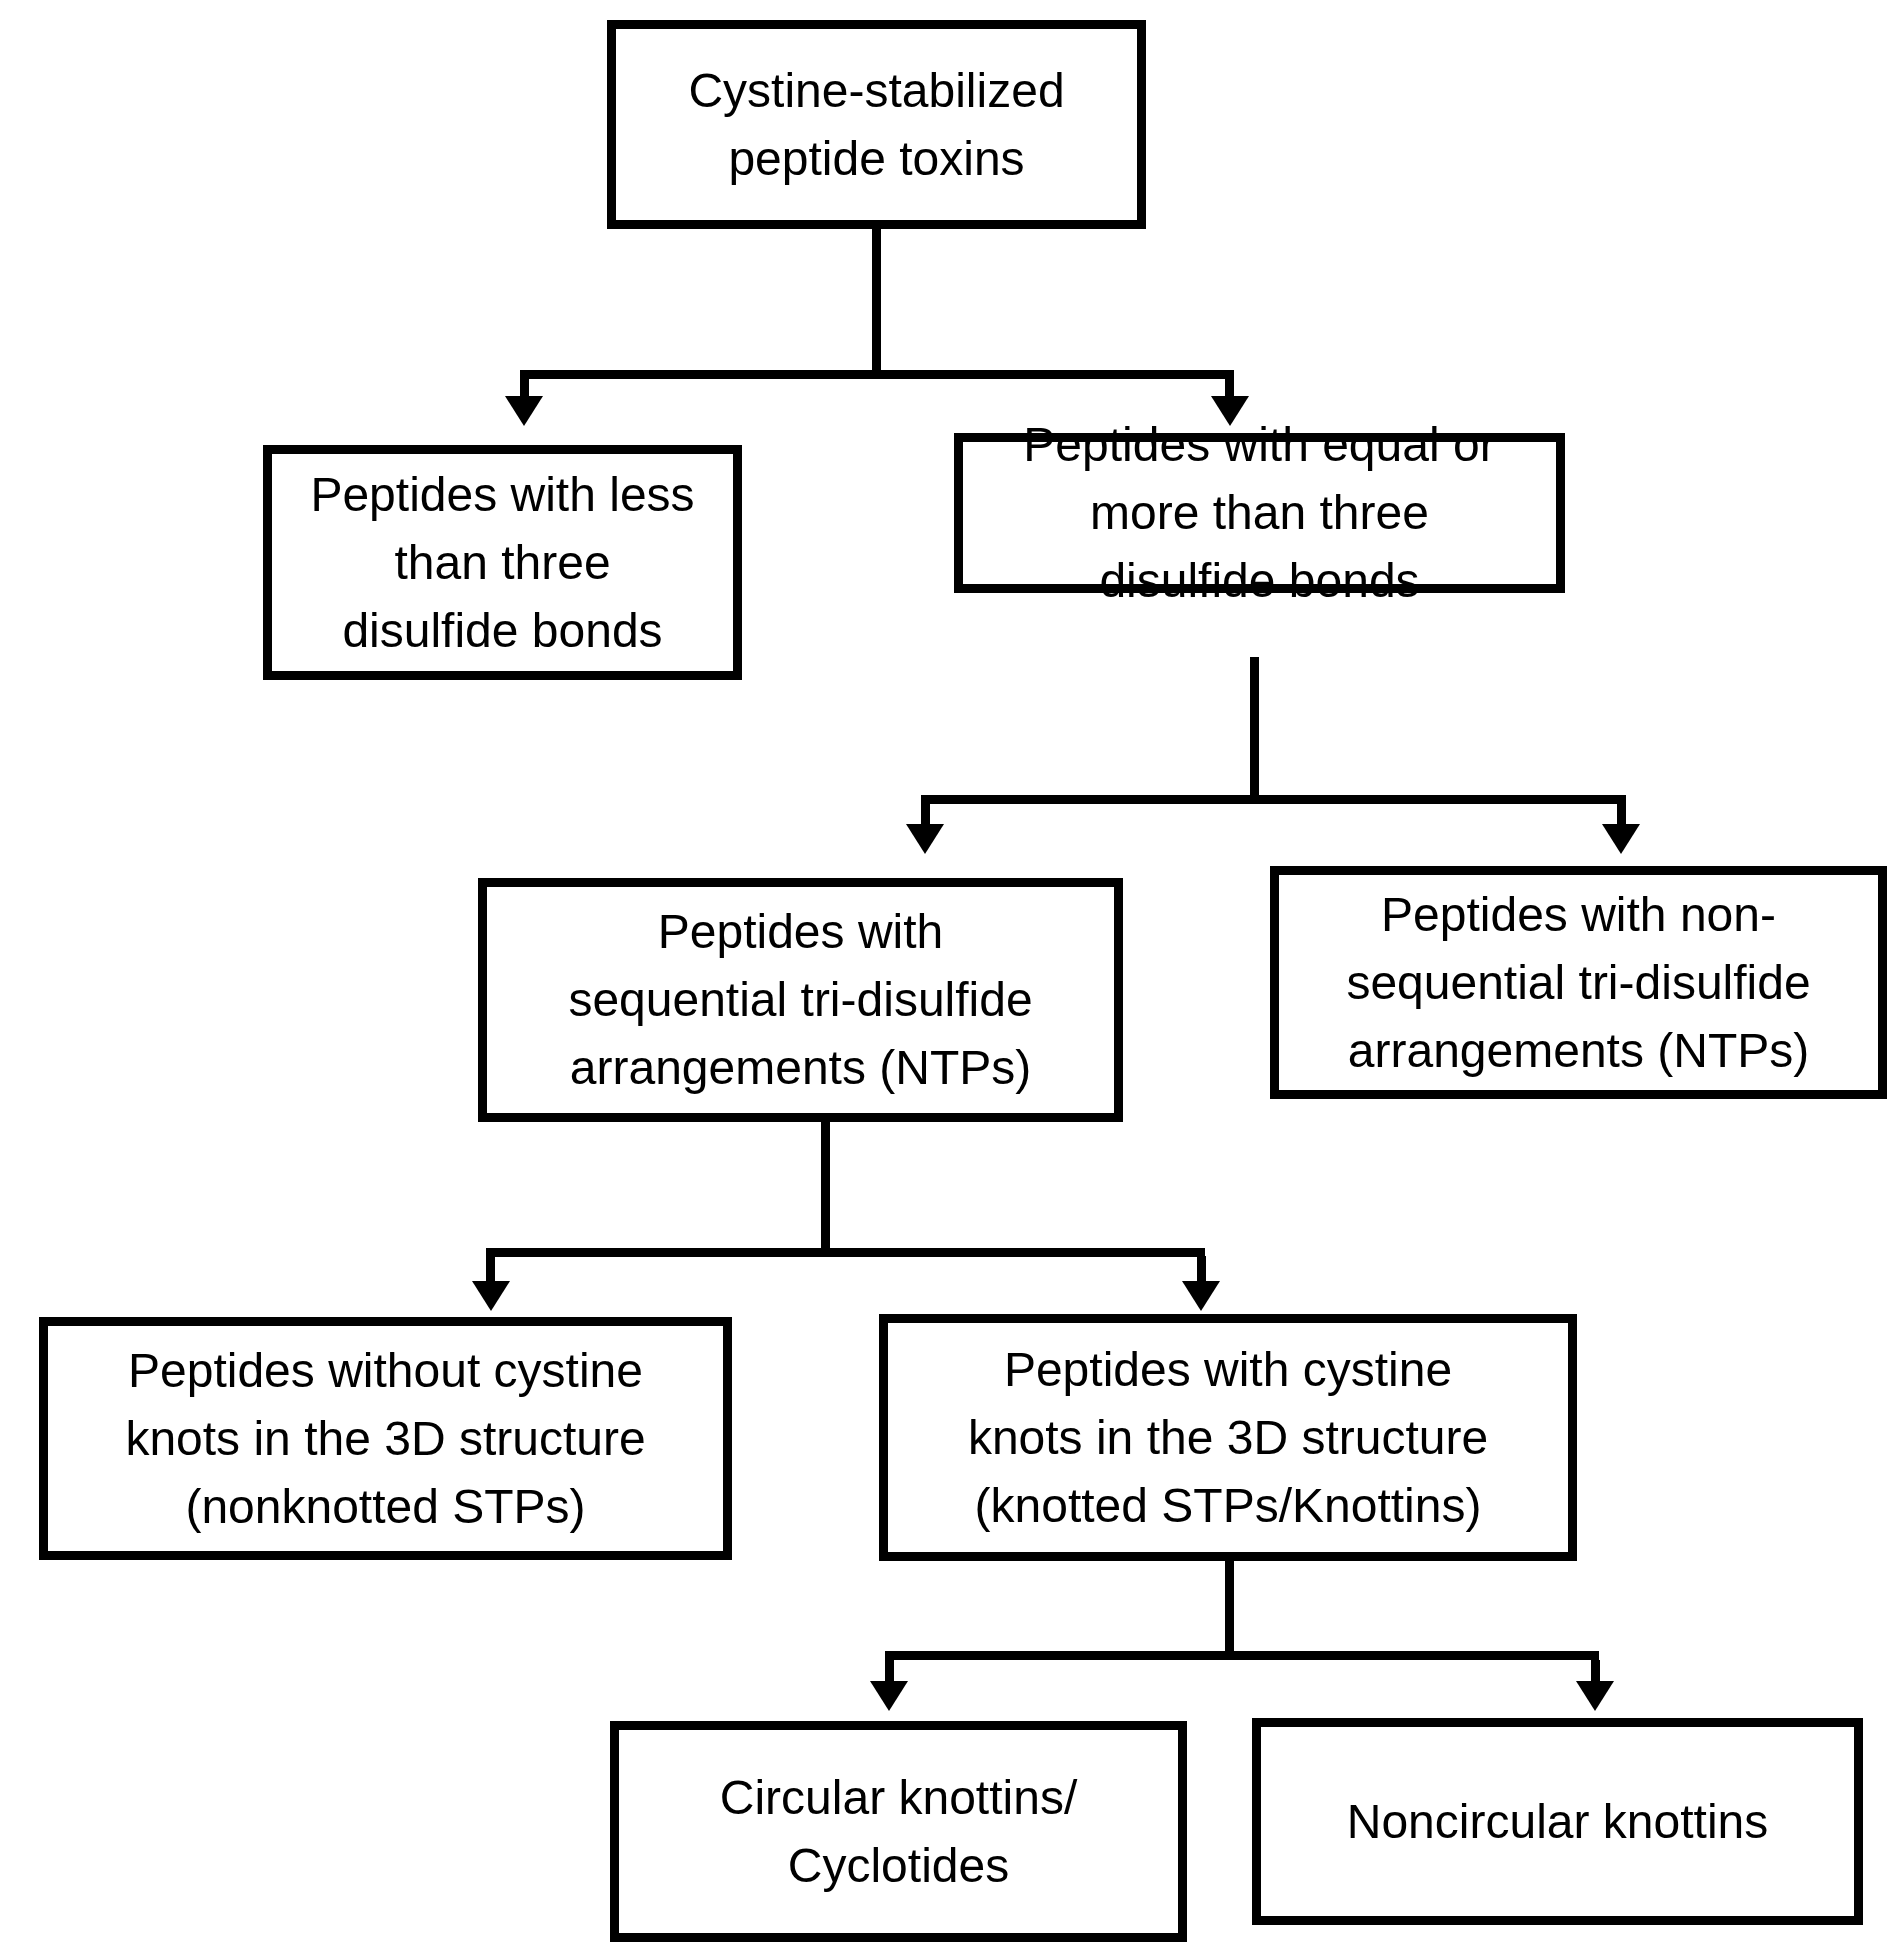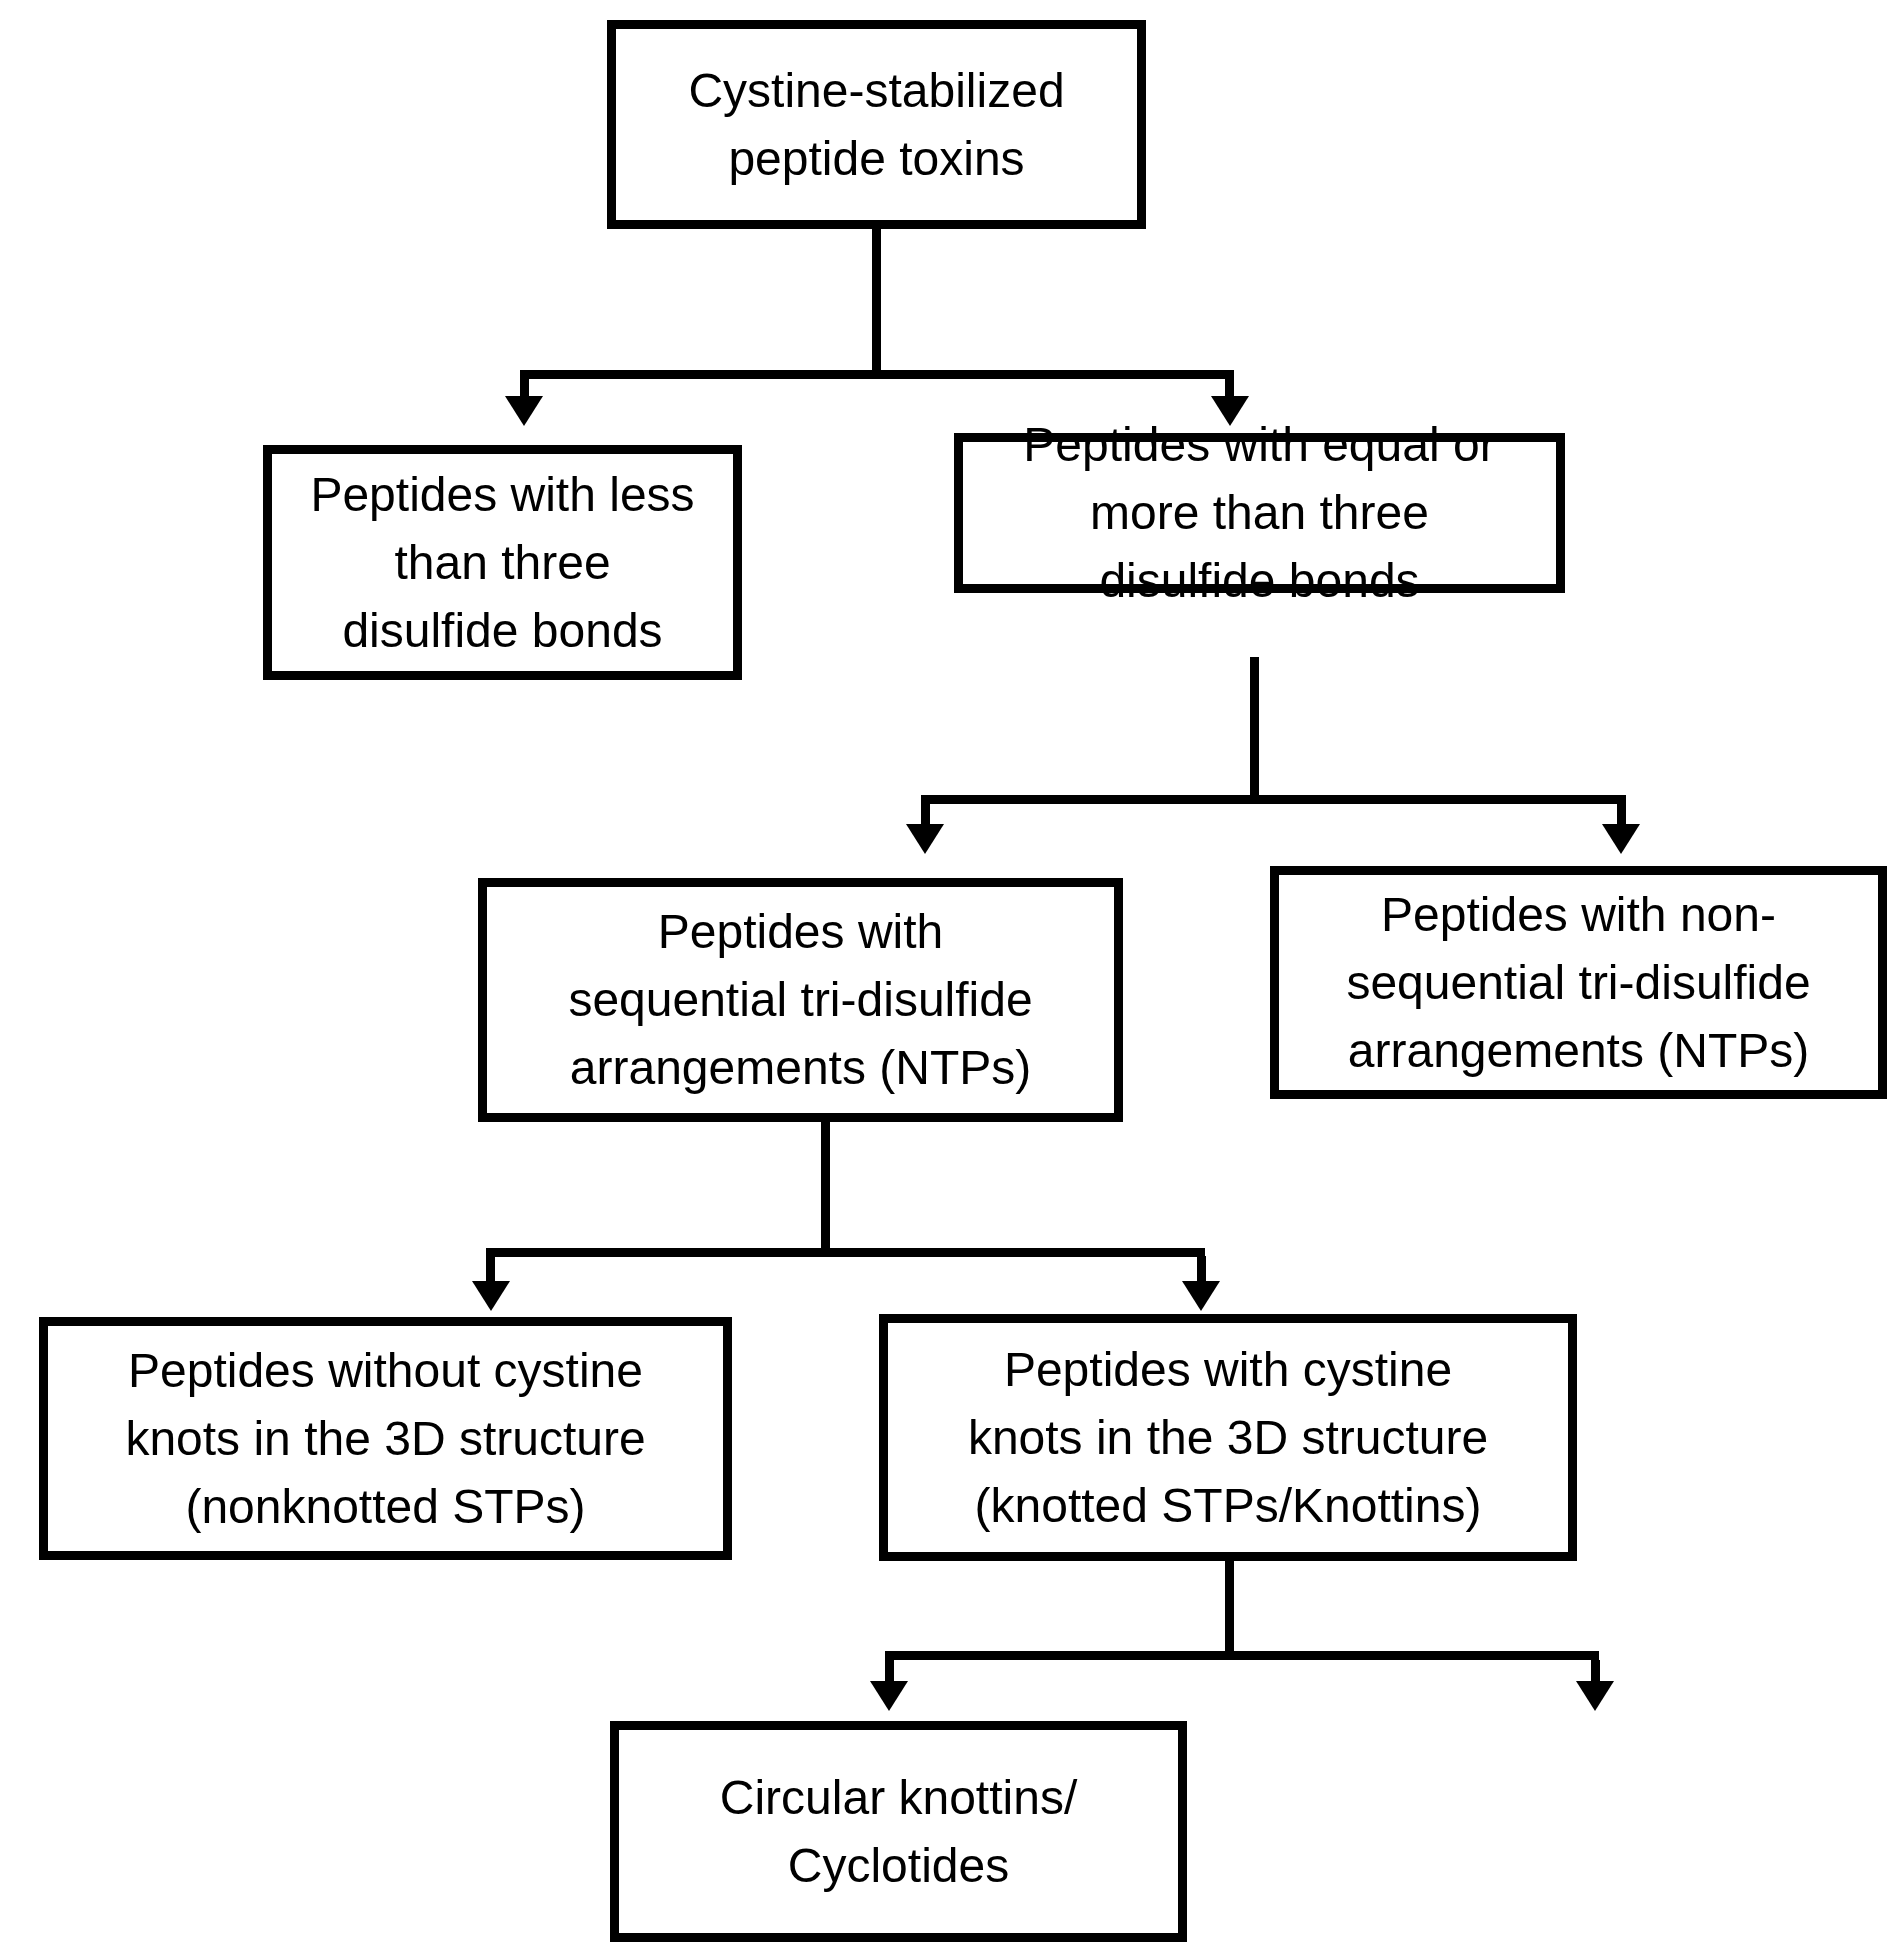--- a/index.html
+++ b/index.html
@@ -167,15 +167,18 @@
   <div class="line c4-bar"></div>
   <div class="line c4-dropl"></div>
   <div class="line c4-dropr"></div>
   <div class="arrowhead c4-arrl"></div>
   <div class="arrowhead c4-arrr"></div>
 
   <div class="node n-b5l">
     <span>Circular knottins/
 Cyclotides</span>
   </div>
+  <div class="node n-b5r">
+    <span>Noncircular knottins</span>
+  </div>
 
 </div>
 
 
 </body></html>

